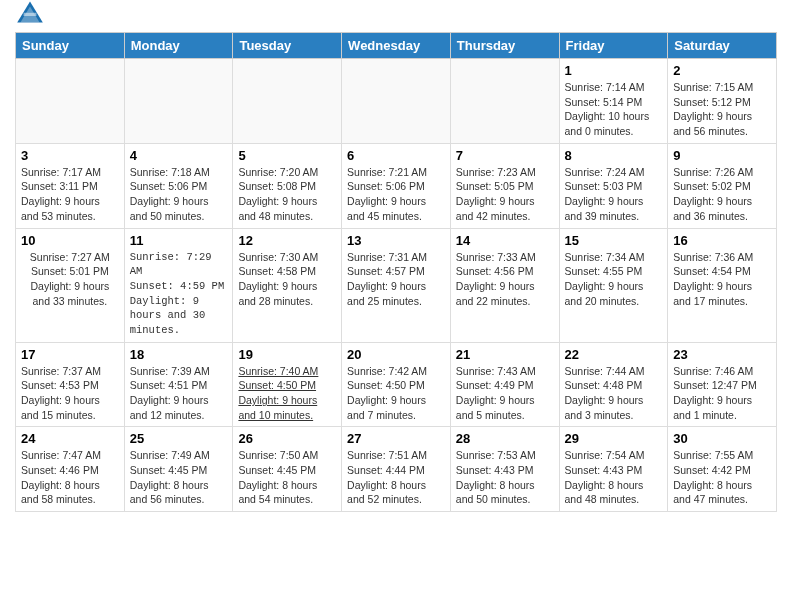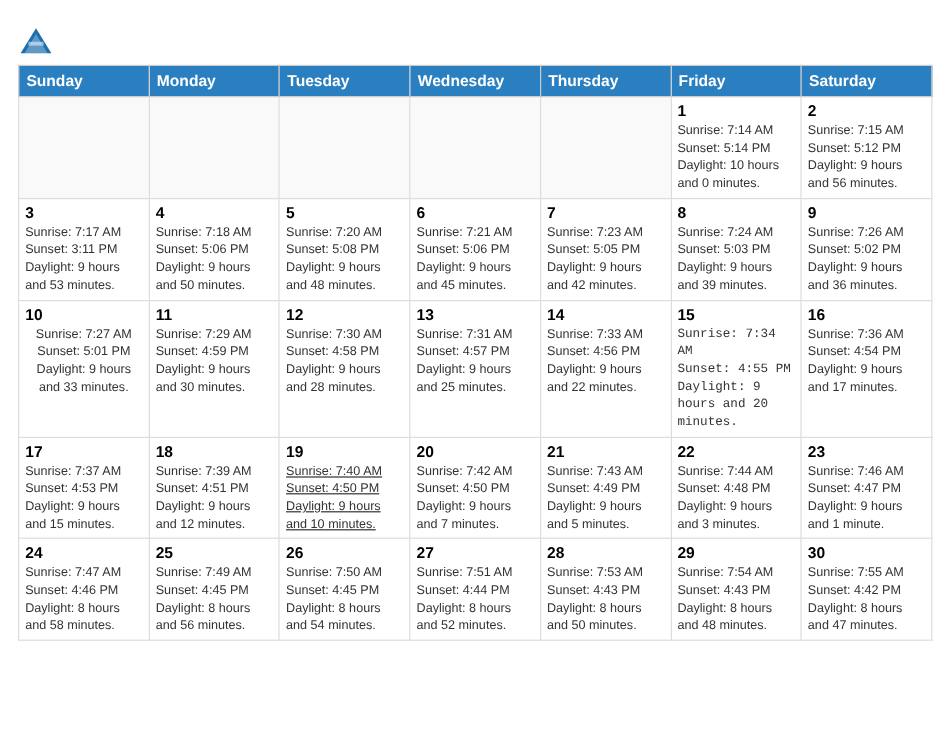--- a/index.html
+++ b/index.html
@@ -1,17 +1,17 @@
 <!DOCTYPE html>
 <html><head>
   <meta charset="utf-8">
   <style>
     * { box-sizing: border-box; margin: 0; padding: 0; }
     body { font-family: Arial, sans-serif; background: #fff; width: 792px; min-height: 612px; }
-    .container { width: 792px; padding: 10px 15px; margin-top: 12px; }
+    .container { width: 792px; padding: 0 15px; }
     .header { display: flex; align-items: flex-start; justify-content: space-between; margin-bottom: 8px; }
     .logo { display: flex; align-items: center; }
     .logo-icon { width: 30px; height: 24px; position: relative; margin-right: 2px; }
     .title-block { text-align: right; }
     .month-title { font-size: 32px; font-weight: 300; color: #222; }
     .subtitle { font-size: 14px; color: #555; }
 
     .calendar { width: 100%; border-collapse: collapse; }
     .calendar th {
       background-color: #2a7fc1;
@@ -135,21 +135,21 @@
         </tr>
         <tr class="week">
           <td class="">
             <span class="day-number">10</span>
             <div class="day-info" style="white-space: pre-line; text-align: center;">Sunrise: 7:27 AM
 Sunset: 5:01 PM
 Daylight: 9 hours and 33 minutes.</div>
           </td>
           <td class="">
             <span class="day-number">11</span>
-            <div class="day-info" style="white-space: pre-line;">Sunrise: 7:29 AM
+            <div class="day-info" style="white-space: pre-line; font-family: Liberation Mono, monospace;">Sunrise: 7:29 AM
 Sunset: 4:59 PM
 Daylight: 9 hours and 30 minutes.</div>
           </td>
           <td class="">
             <span class="day-number">12</span>
             <div class="day-info" style="white-space: pre-line;">Sunrise: 7:30 AM
 Sunset: 4:58 PM
 Daylight: 9 hours and 28 minutes.</div>
           </td>
           <td class="">
@@ -159,21 +159,21 @@
 Daylight: 9 hours and 25 minutes.</div>
           </td>
           <td class="">
             <span class="day-number">14</span>
             <div class="day-info" style="white-space: pre-line;">Sunrise: 7:33 AM
 Sunset: 4:56 PM
 Daylight: 9 hours and 22 minutes.</div>
           </td>
           <td class="">
             <span class="day-number">15</span>
-            <div class="day-info" style="white-space: pre-line; font-family: Liberation Mono, monospace;">Sunrise: 7:34 AM
+            <div class="day-info" style="white-space: pre-line;">Sunrise: 7:34 AM
 Sunset: 4:55 PM
 Daylight: 9 hours and 20 minutes.</div>
           </td>
           <td class="">
             <span class="day-number">16</span>
             <div class="day-info" style="white-space: pre-line;">Sunrise: 7:36 AM
 Sunset: 4:54 PM
 Daylight: 9 hours and 17 minutes.</div>
           </td>
         </tr>
@@ -210,21 +210,21 @@
           </td>
           <td>
             <span class="day-number">22</span>
             <div class="day-info" style="white-space: pre-line;">Sunrise: 7:44 AM
 Sunset: 4:48 PM
 Daylight: 9 hours and 3 minutes.</div>
           </td>
           <td>
             <span class="day-number">23</span>
             <div class="day-info" style="white-space: pre-line;">Sunrise: 7:46 AM
-Sunset: 4:47 PM
+Sunset: 12:47 PM
 Daylight: 9 hours and 1 minute.</div>
           </td>
         </tr>
         <tr class="week">
           <td class="">
             <span class="day-number">24</span>
             <div class="day-info" style="white-space: pre-line;">Sunrise: 7:47 AM
 Sunset: 4:46 PM
 Daylight: 8 hours and 58 minutes.</div>
           </td>

